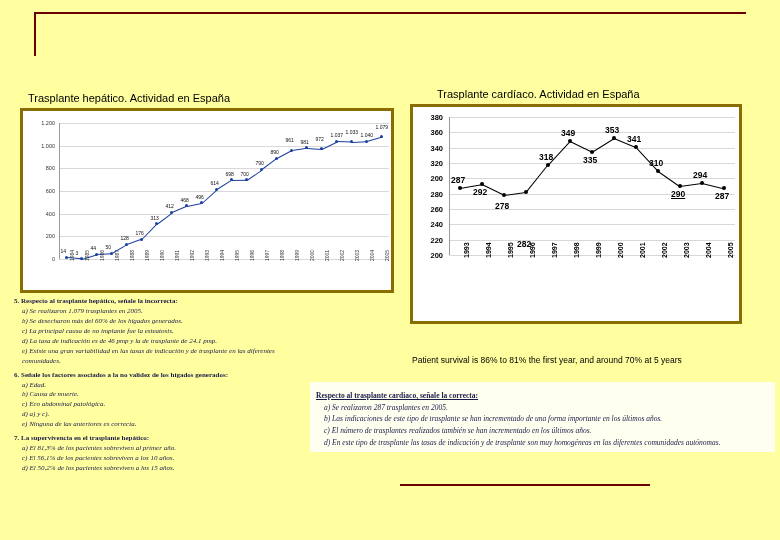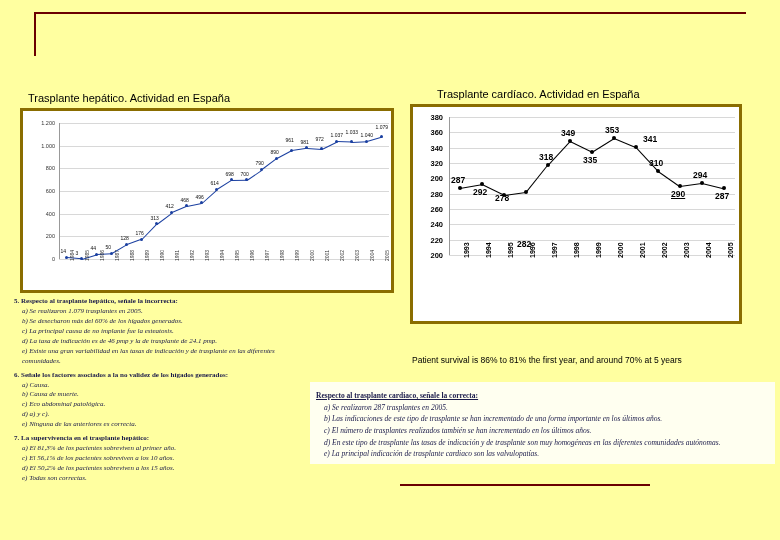--- a/index.html
+++ b/index.html
@@ -231,39 +231,39 @@
       <div class="card-seg" style="left: 245px; top: 63.6667px; width: 26.8162px; transform: rotate(34.8753deg);"></div>
       <div class="card-seg" style="left: 267px; top: 79px; width: 22.2127px; transform: rotate(-7.93555deg);"></div>
       <div class="card-seg" style="left: 289px; top: 75.9333px; width: 22.6451px; transform: rotate(13.709deg);"></div>
       <div class="card-dot" style="left: 45px; top: 79.3px;"></div>
       <div class="card-val" style="left: 38px; top: 68.3px;">287</div>
       <div class="card-xlab" style="left: 50px; top: 151px;">1993</div>
       <div class="card-dot" style="left: 67px; top: 75.4667px;"></div>
       <div class="card-val" style="left: 60px; top: 80.4667px;">292</div>
       <div class="card-xlab" style="left: 72px; top: 151px;">1994</div>
       <div class="card-dot" style="left: 89px; top: 86.2px;"></div>
-      <div class="card-val" style="left: 82px; top: 86px;">278</div>
+      <div class="card-val" style="left: 82px; top: 94px;">278</div>
       <div class="card-xlab" style="left: 94px; top: 151px;">1995</div>
       <div class="card-dot" style="left: 111px; top: 83.1333px;"></div>
       <div class="card-val" style="left: 104px; top: 88.1333px; margin-top: 44px;">282</div>
       <div class="card-xlab" style="left: 116px; top: 151px;">1996</div>
       <div class="card-dot" style="left: 133px; top: 55.5333px;"></div>
       <div class="card-val" style="left: 126px; top: 44.5333px;">318</div>
       <div class="card-xlab" style="left: 138px; top: 151px;">1997</div>
       <div class="card-dot" style="left: 155px; top: 31.7667px;"></div>
       <div class="card-val" style="left: 148px; top: 20.7667px;">349</div>
       <div class="card-xlab" style="left: 160px; top: 151px;">1998</div>
       <div class="card-dot" style="left: 177px; top: 42.5px;"></div>
       <div class="card-val" style="left: 170px; top: 47.5px;">335</div>
       <div class="card-xlab" style="left: 182px; top: 151px;">1999</div>
       <div class="card-dot" style="left: 199px; top: 28.7px;"></div>
       <div class="card-val" style="left: 192px; top: 17.7px;">353</div>
       <div class="card-xlab" style="left: 204px; top: 151px;">2000</div>
       <div class="card-dot" style="left: 221px; top: 37.9px;"></div>
-      <div class="card-val" style="left: 230px; top: 26.9px;">341</div>
+      <div class="card-val" style="left: 214px; top: 26.9px;">341</div>
       <div class="card-xlab" style="left: 226px; top: 151px;">2001</div>
       <div class="card-dot" style="left: 243px; top: 61.6667px;"></div>
       <div class="card-val" style="left: 236px; top: 50.6667px;">310</div>
       <div class="card-xlab" style="left: 248px; top: 151px;">2002</div>
       <div class="card-dot" style="left: 265px; top: 77px;"></div>
       <div class="card-val" style="left: 258px; top: 82px; text-decoration: underline;">290</div>
       <div class="card-xlab" style="left: 270px; top: 151px;">2003</div>
       <div class="card-dot" style="left: 287px; top: 73.9333px;"></div>
       <div class="card-val" style="left: 280px; top: 62.9333px;">294</div>
       <div class="card-xlab" style="left: 292px; top: 151px;">2004</div>
@@ -277,33 +277,31 @@
 
 <div class="qblock-left">
   <div class="q-head">5. Respecto al trasplante hepático, señale la incorrecta:</div>
   <div class="q-item">a) Se realizaron 1.079 trasplantes en 2005.</div>
   <div class="q-item">b) Se desecharon más del 60% de los hígados generados.</div>
   <div class="q-item">c) La principal causa de no implante fue la esteatosis.</div>
   <div class="q-item">d) La tasa de indicación es de 46 pmp y la de trasplante de 24.1 pmp.</div>
   <div class="q-item">e) Existe una gran variabilidad en las tasas de indicación y de trasplante en las diferentes comunidades.</div>
 
   <div class="q-head">6. Señale los factores asociados a la no validez de los hígados generados:</div>
-  <div class="q-item">a) Causa.</div>
+  <div class="q-item">a) Edad.</div>
   <div class="q-item">b) Causa de muerte.</div>
   <div class="q-item">c) Eco abdominal patológica.</div>
   <div class="q-item">d) a) y c).</div>
   <div class="q-item">e) Ninguna de las anteriores es correcta.</div>
 
   <div class="q-head">7. La supervivencia en el trasplante hepático:</div>
   <div class="q-item">a) El 81,3% de los pacientes sobreviven al primer año.</div>
   <div class="q-item">c) El 56,1% de los pacientes sobreviven a los 10 años.</div>
   <div class="q-item">d) El 50,2% de los pacientes sobreviven a los 15 años.</div>
-  <div class="q-item">e) Todas son correctas.</div>
 </div>
 
 <div class="qblock-right">
   <div class="q-head underline-txt">Respecto al trasplante cardiaco, señale la correcta:</div>
   <div class="q-item">a) Se realizaron 287 trasplantes en 2005.</div>
   <div class="q-item">b) Las indicaciones de este tipo de trasplante se han incrementado de una forma importante en los últimos años.</div>
   <div class="q-item">c) El número de trasplantes realizados también se han incrementado en los últimos años.</div>
   <div class="q-item">d) En este tipo de trasplante las tasas de indicación y de trasplante son muy homogéneas en las diferentes comunidades autónomas.</div>
-  <div class="q-item">e) La principal indicación de trasplante cardiaco son las valvulopatías.</div>
 </div>
 
 </body></html>

